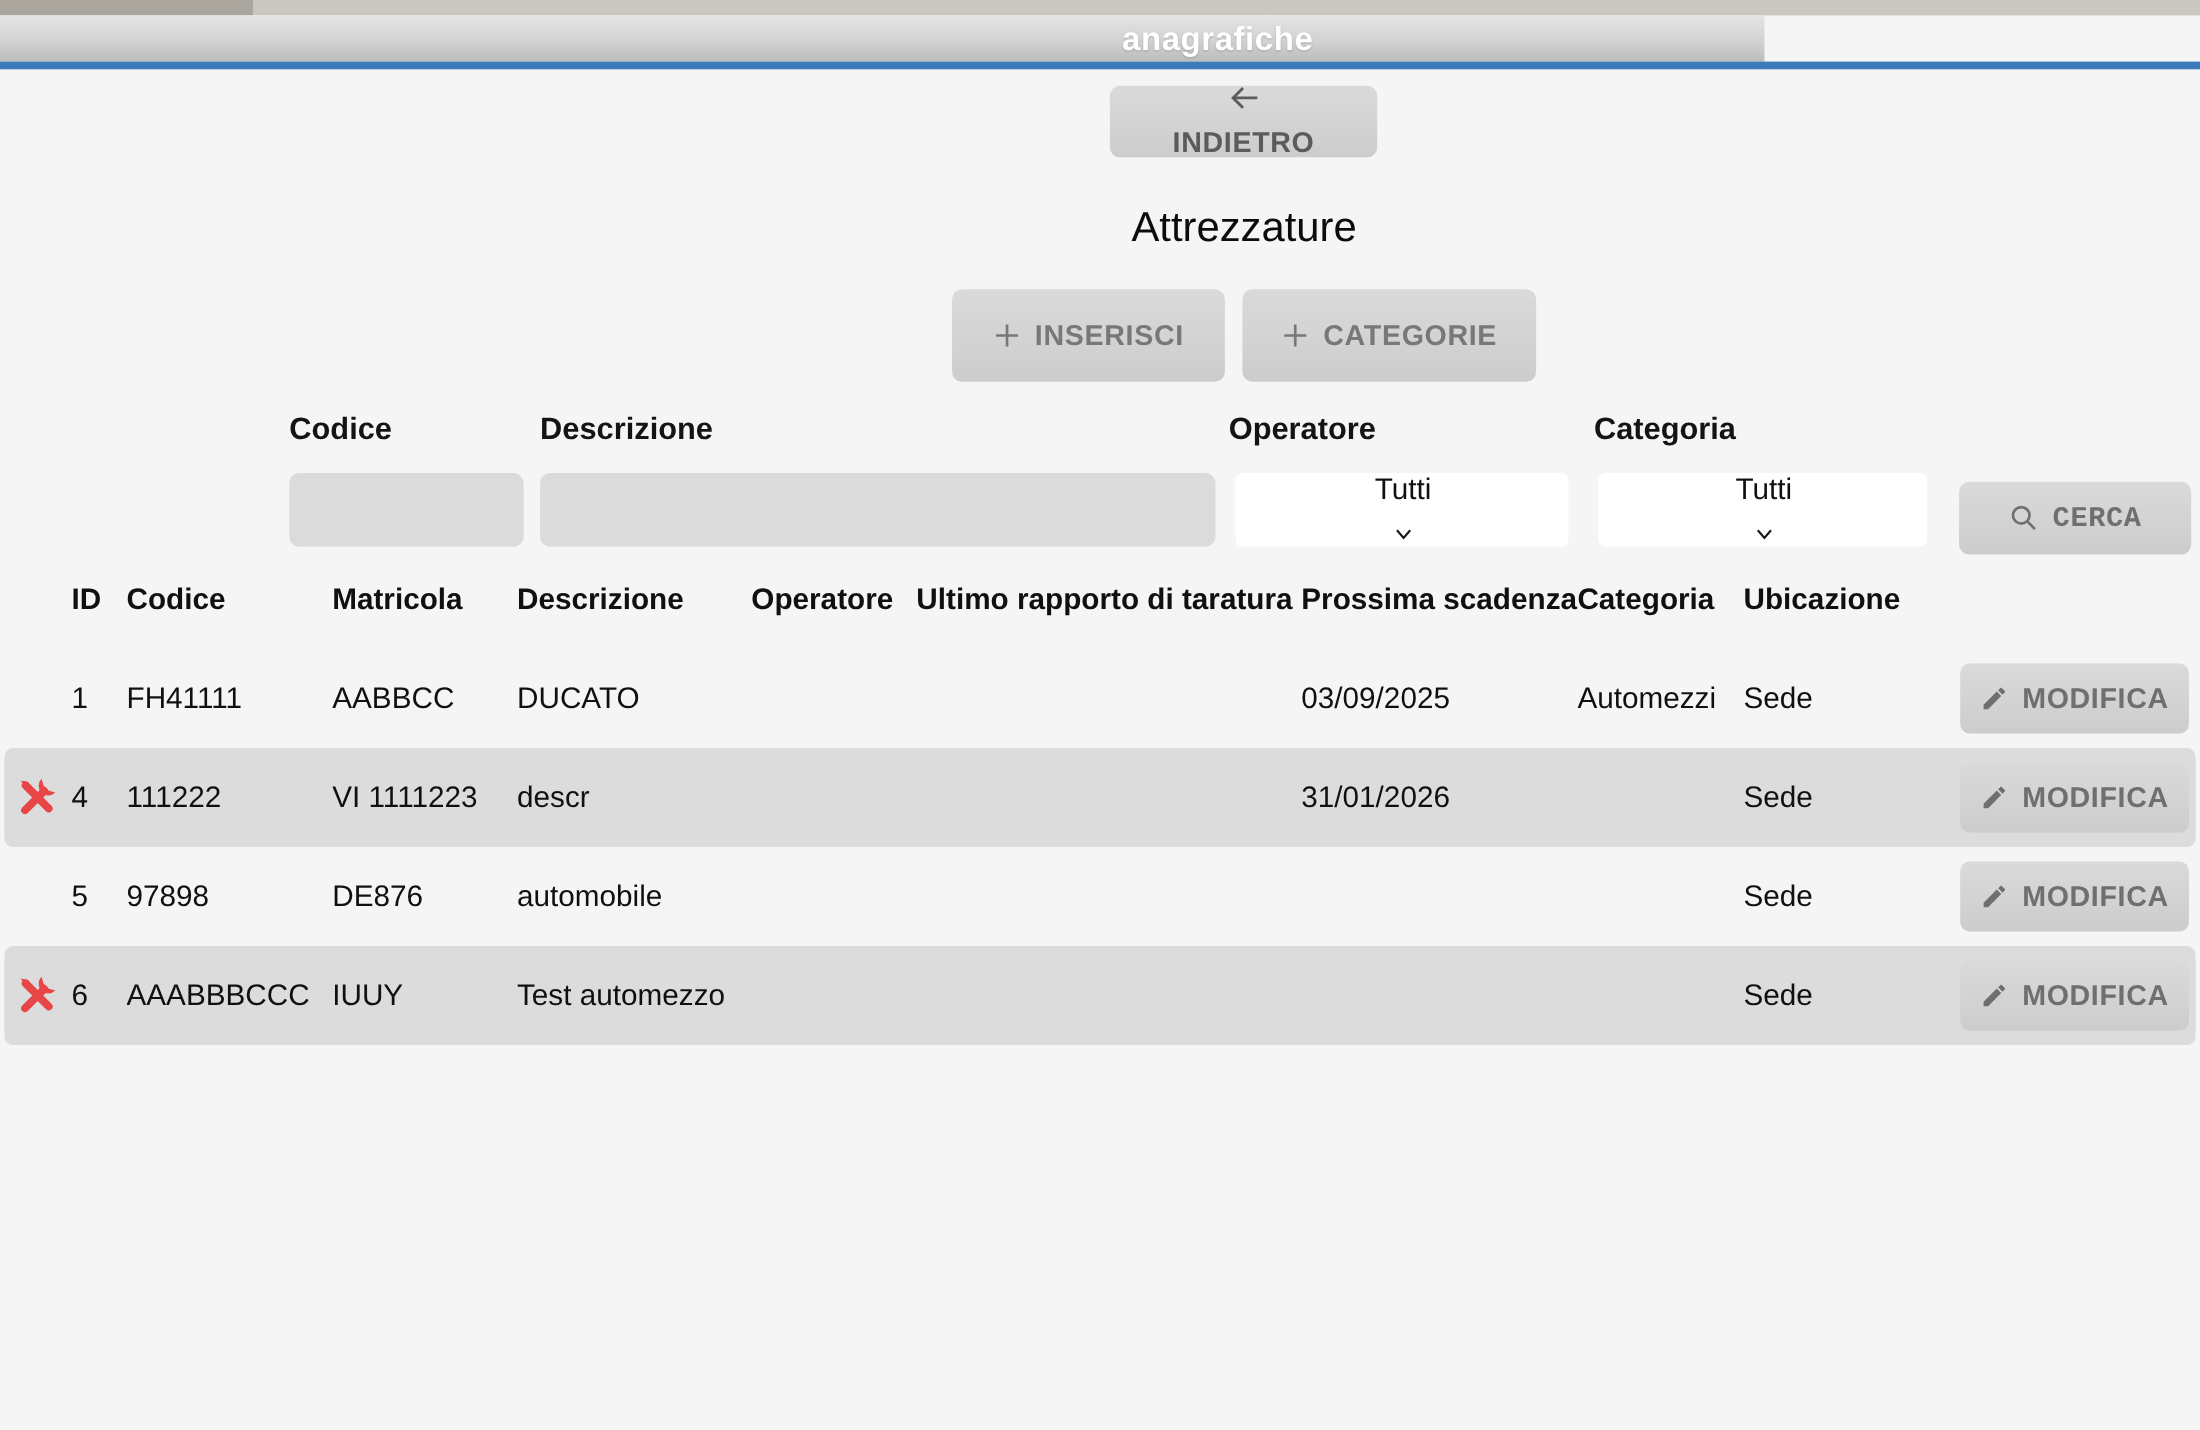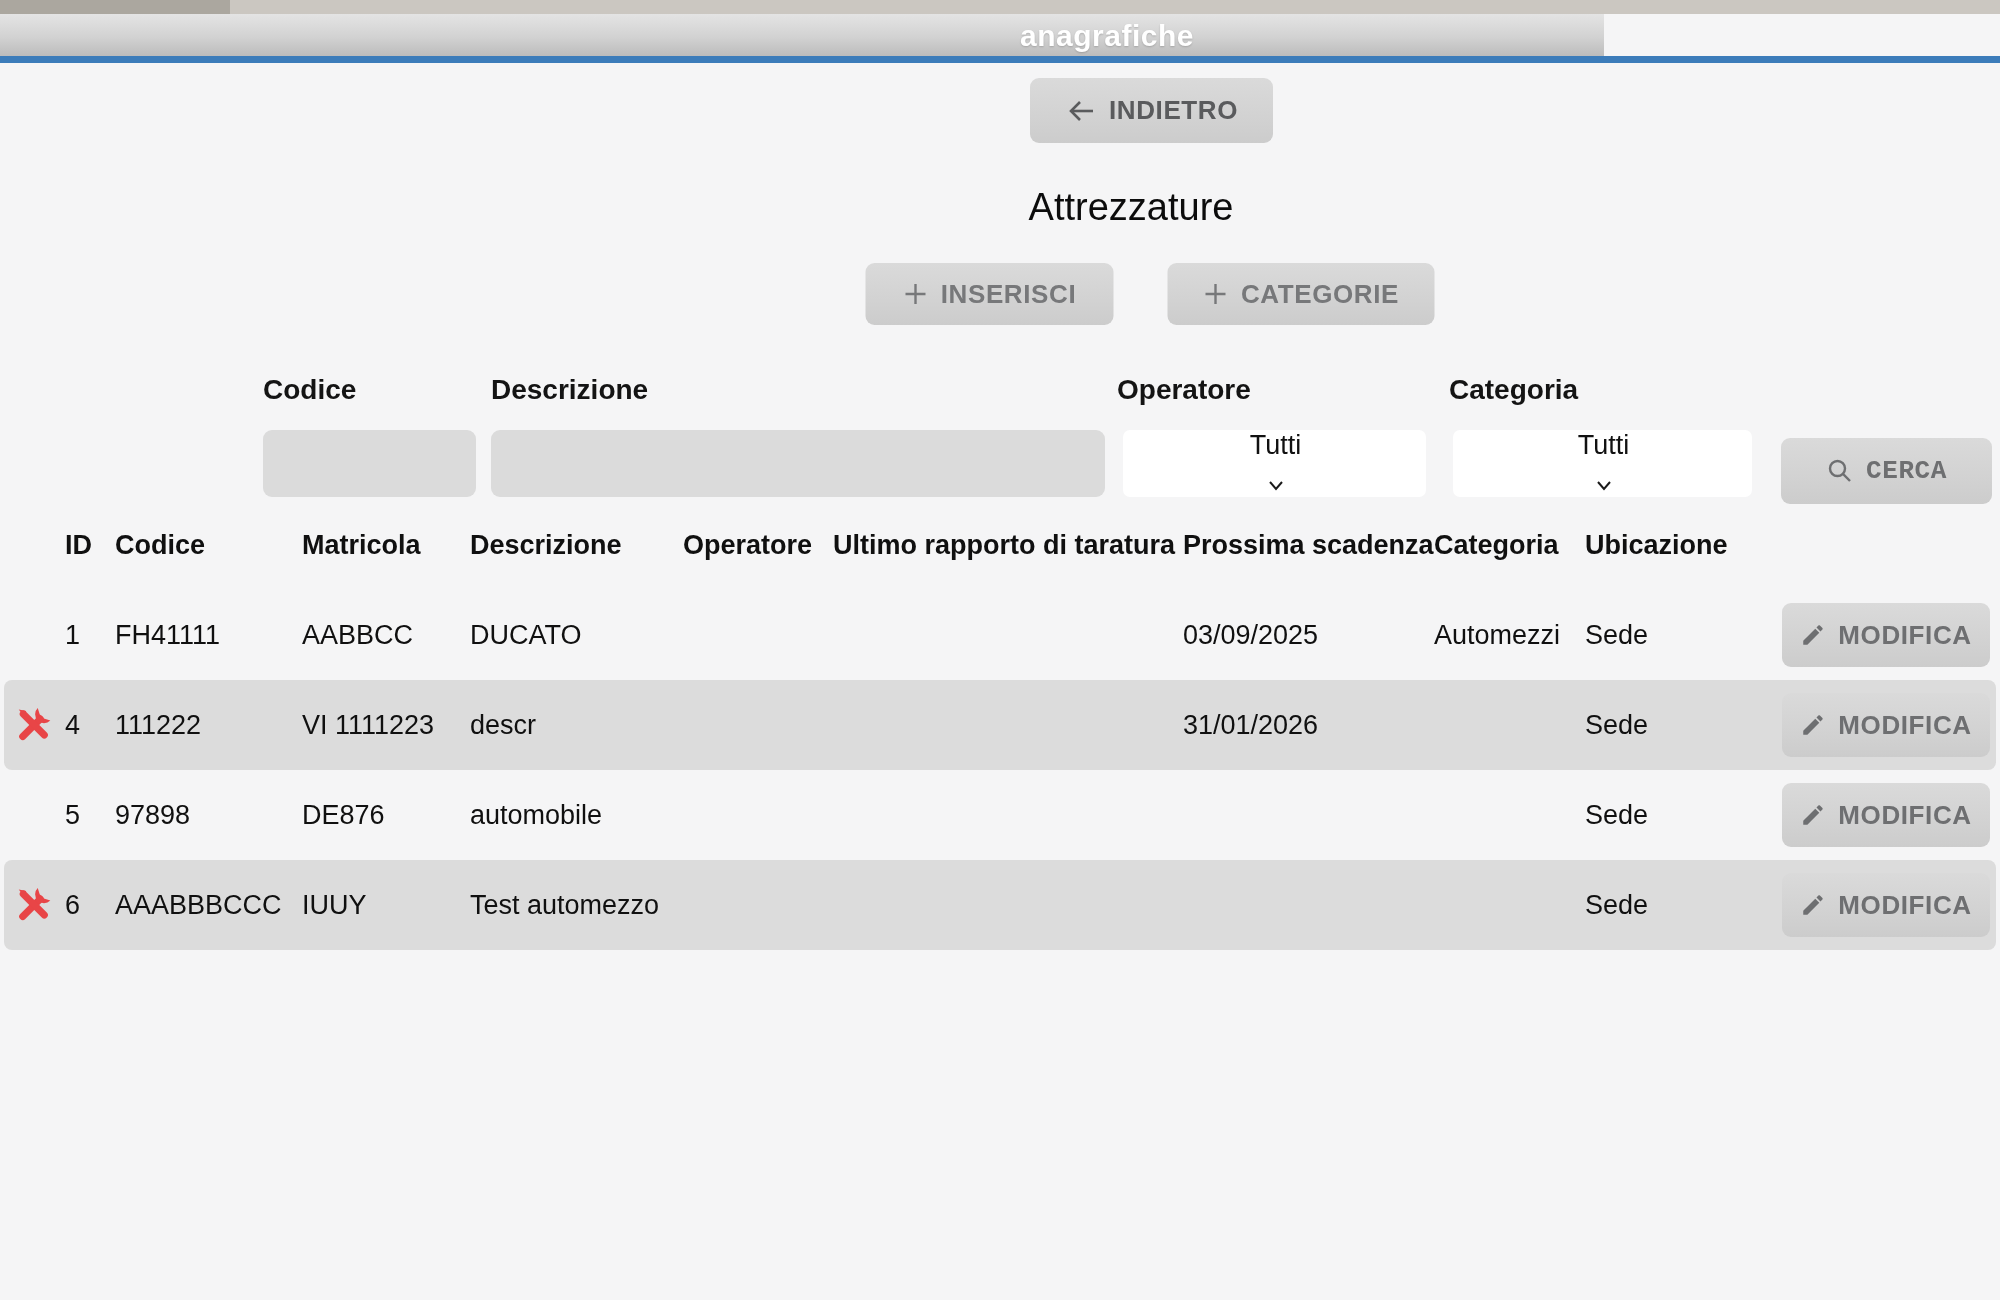--- a/index.html
+++ b/index.html
@@ -32,29 +32,29 @@
   
   .btn{
     background:linear-gradient(180deg,#dadada 0%,#d2d2d2 60%,#cccccc 100%);
     border:none;border-radius:9px;
     color:#6e6f71;font-family:inherit;font-weight:600;font-size:26px;letter-spacing:.6px;
     display:flex;align-items:center;justify-content:center;gap:12px;
     cursor:pointer;padding:0;
   }
   .btn svg{flex:0 0 auto;}
 
-  .back-btn{position:absolute;left:1030px;top:78px;width:243px;height:65px;color:#5a5b5d;}
+  .back-btn{position:absolute;left:1009px;top:78px;width:243px;height:65px;color:#5a5b5d;flex-direction:column;}
 
   .page-title{
     position:absolute;left:1131px;top:186px;transform:translateX(-50%);
     font-size:38px;color:#0c0c0c;font-weight:400;white-space:nowrap;margin:0;
   }
 
   .action-row{position:absolute;top:263px;left:1131px;transform:translateX(-50%);display:flex;gap:16px;}
-  .action-row .btn{height:62px;color:#77787a;margin-left:38px;}
+  .action-row .btn{height:84px;color:#77787a;}
   .insert-btn{width:248px;}
   .categories-btn{width:267px;}
 
   
   .filter-label{
     position:absolute;top:374px;font-size:28px;font-weight:700;color:#141414;white-space:nowrap;
   }
   .lbl-codice{left:263px;}
   .lbl-descrizione{left:491px;}
   .lbl-operatore{left:1117px;}

